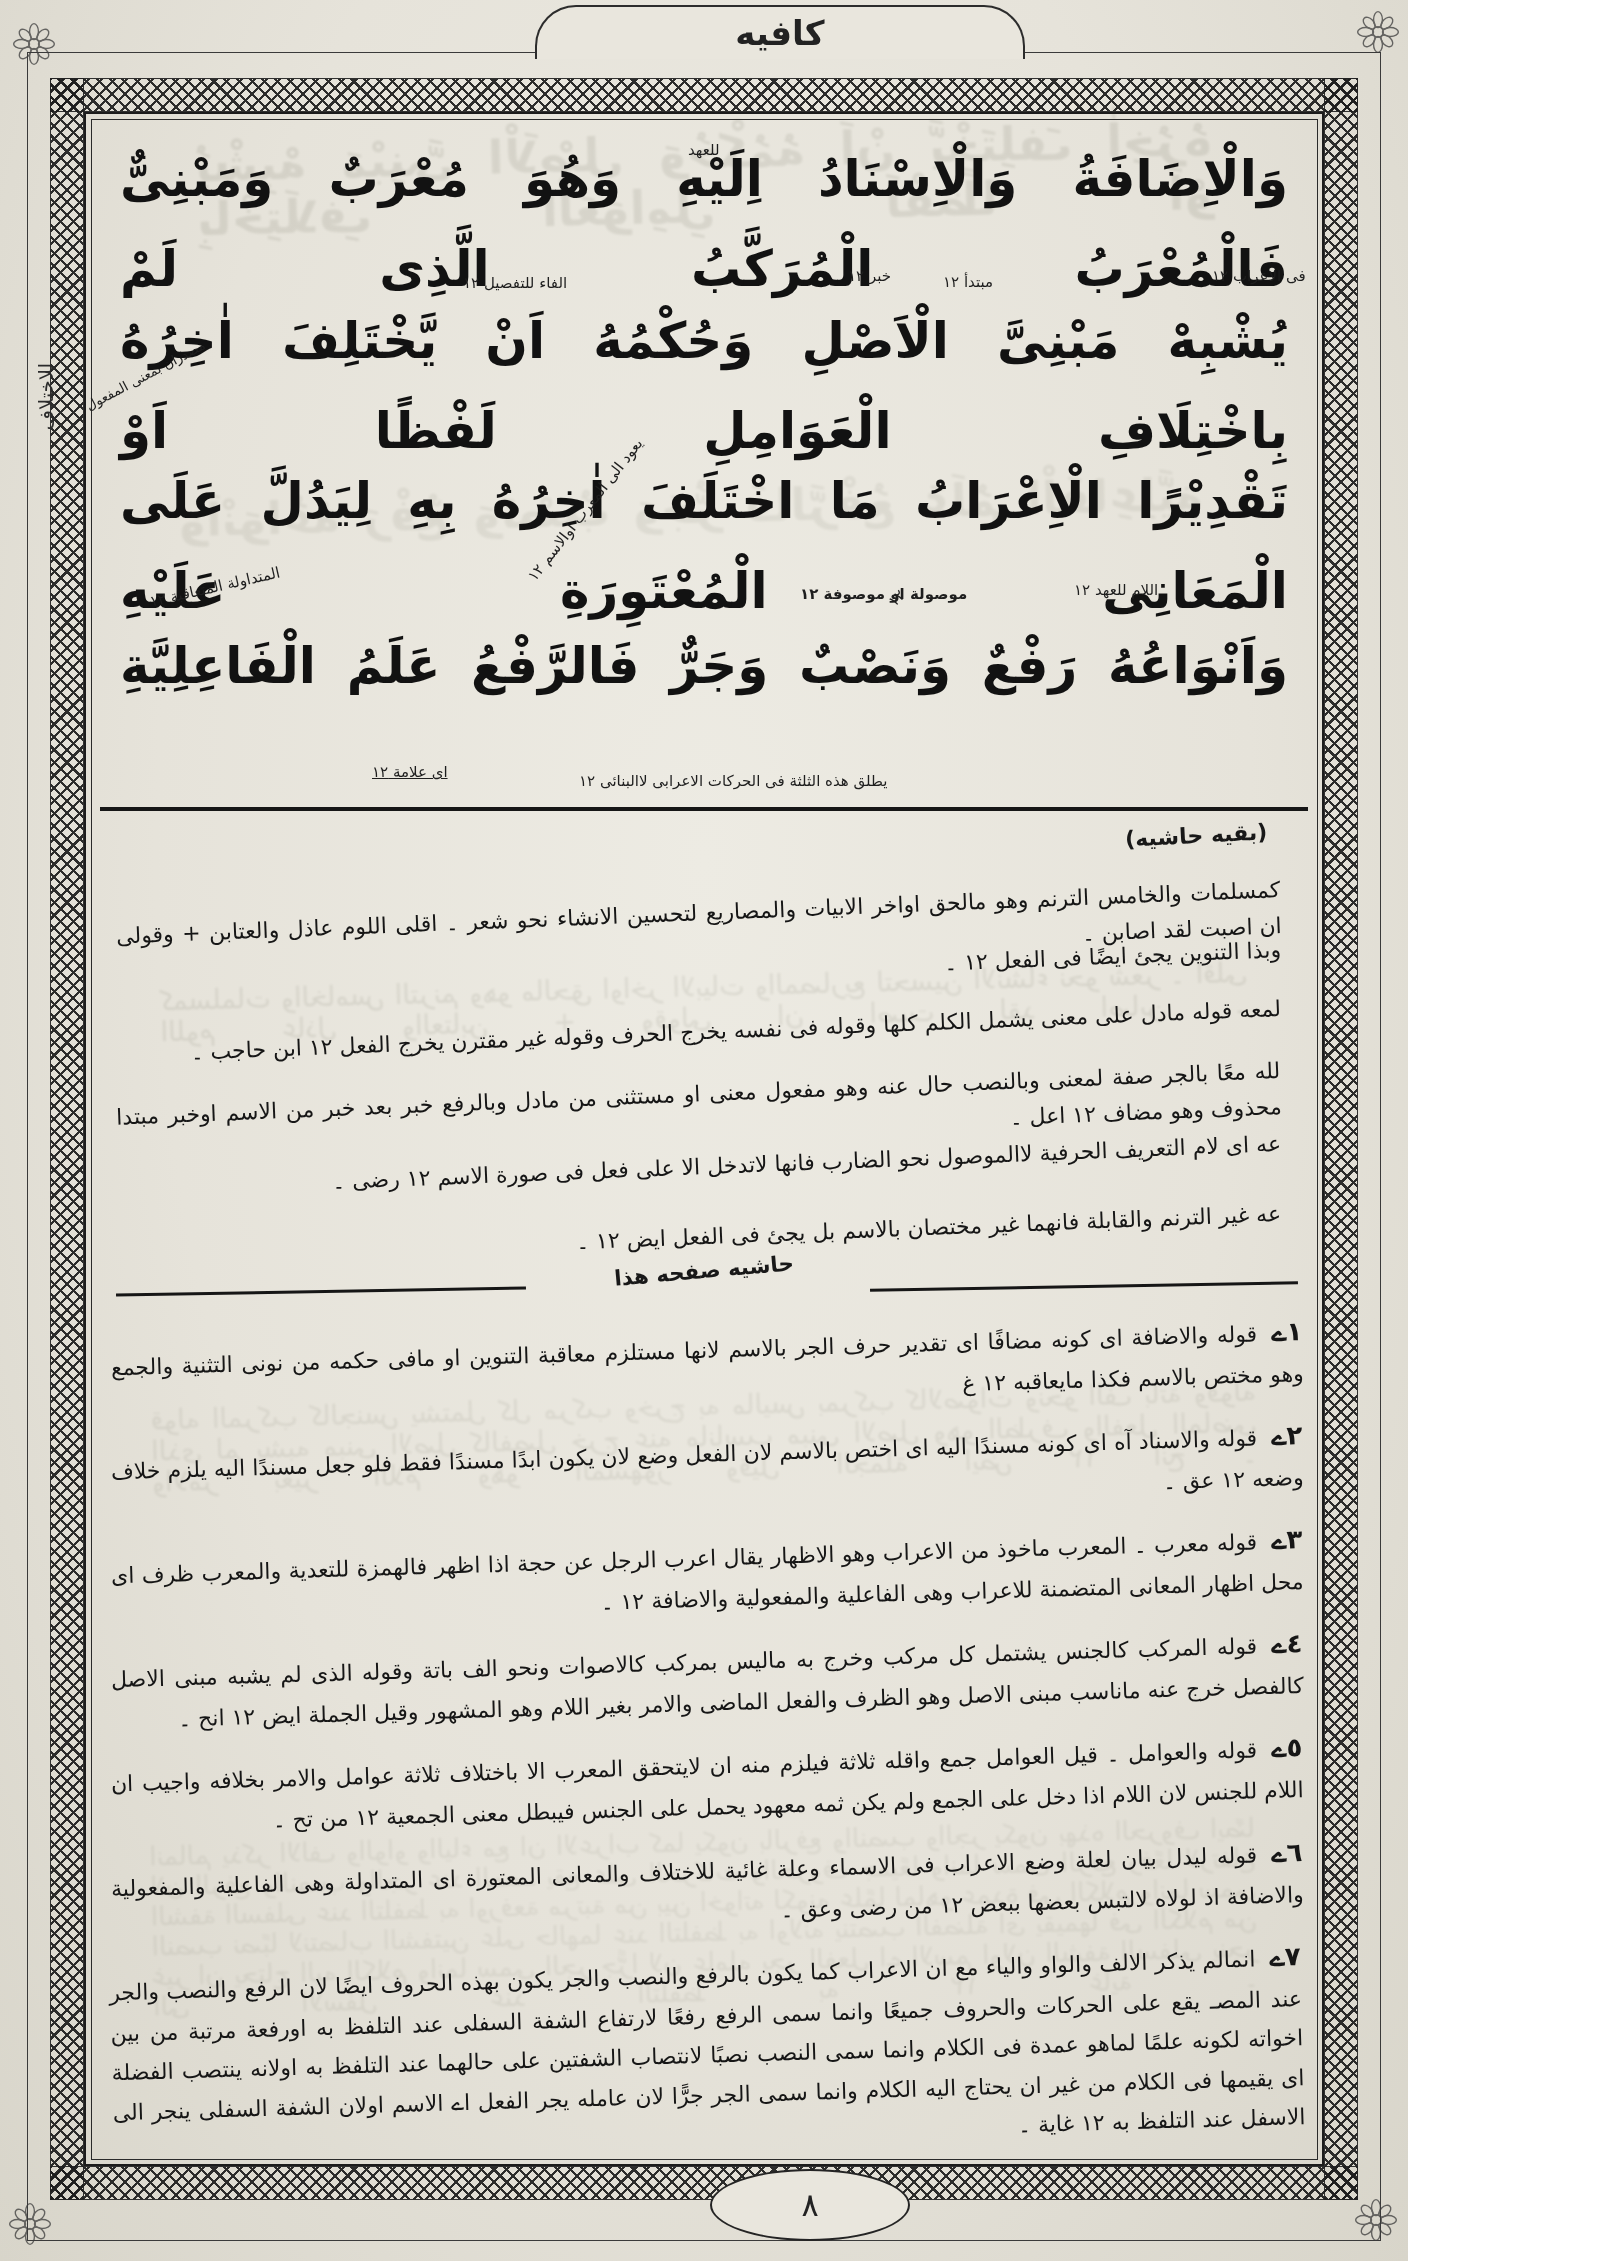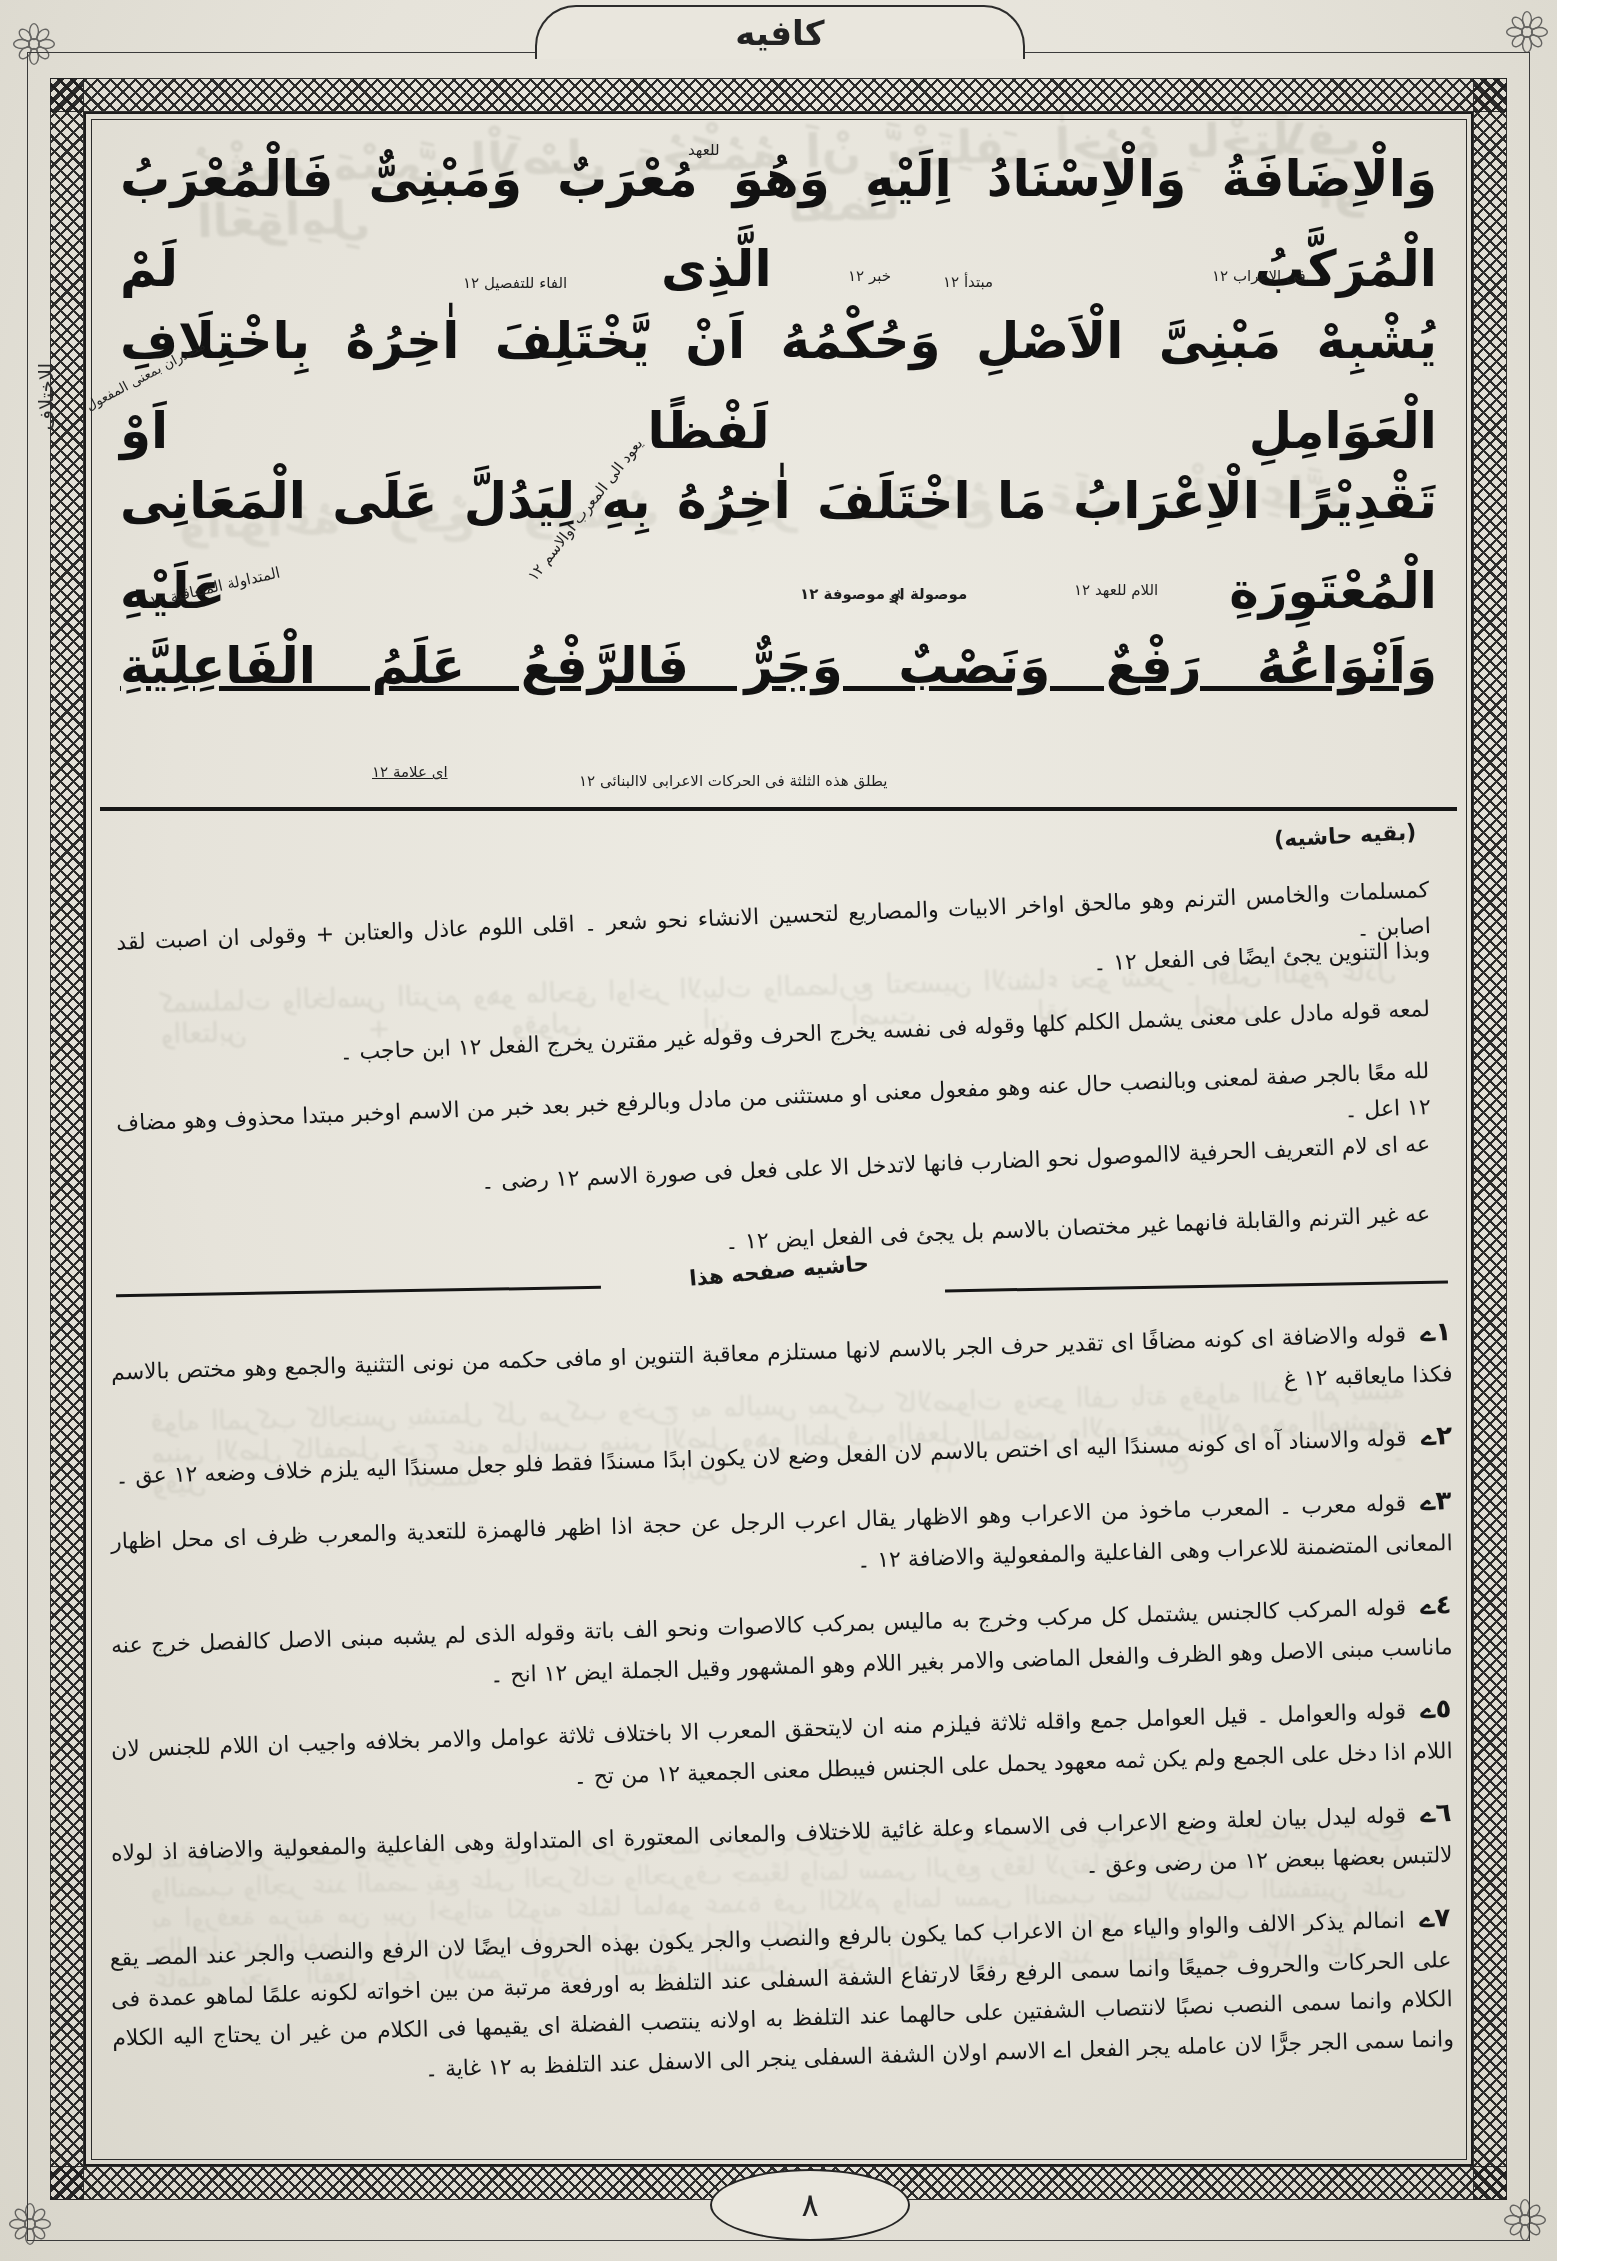--- a/index.html
+++ b/index.html
@@ -1,19 +1,19 @@
 <!DOCTYPE html>
 <html lang="ar" style="font-size:14.3px"><head>
 <meta charset="utf-8">
 <title>كافيه — صفحه ٨</title>
 <style>
   html,body{margin:0;padding:0;}
   body{width:1624px;height:2262px;overflow:hidden;
        font-family:"DejaVu Sans",sans-serif;}
-  .page{position:relative;width:1557px;height:2262px;overflow:hidden;
+  .page{position:relative;width:1408px;height:2262px;overflow:hidden;
         background:radial-gradient(ellipse at 50% 38%, #edebe3 0%, #e6e3da 55%, #d8d5ca 100%);
         color:#1a1a1a;}
 
   
   .outer-rule{position:absolute;top:52px;left:27px;right:27px;bottom:21.4px;
               border:1.8px solid #3a3a3a;}
   .band{position:absolute;background-color:transparent;border:1.3px solid #222;
         background-image:
           repeating-linear-gradient(45deg,#1d1d1d 0 2.2px,transparent 2.2px 9px),
           repeating-linear-gradient(-45deg,#1d1d1d 0 2.2px,transparent 2.2px 9px);
@@ -155,21 +155,21 @@
 
   <div class="title-cartouche">
     <span class="title-text">كافيه</span>
   </div>
 
   <div class="margin-vert">للاختلاف</div>
 
   <div class="matn-line" style="top:134px;">وَالْاِضَافَةُ وَالْاِسْنَادُ اِلَيْهِ وَهُوَ مُعْرَبٌ وَمَبْنِىٌّ فَالْمُعْرَبُ الْمُرَكَّبُ الَّذِى لَمْ</div>
   <div class="matn-line" style="top:296px;">يُشْبِهْ مَبْنِىَّ الْاَصْلِ وَحُكْمُهُ اَنْ يَّخْتَلِفَ اٰخِرُهُ بِاخْتِلَافِ الْعَوَامِلِ لَفْظًا اَوْ</div>
   <div class="matn-line" style="top:456px;">تَقْدِيْرًا الْاِعْرَابُ مَا اخْتَلَفَ اٰخِرُهُ بِهِ لِيَدُلَّ عَلَى الْمَعَانِى الْمُعْتَوِرَةِ عَلَيْهِ</div>
-  <div class="matn-line" style="top:621px;text-decoration:underline;">وَاَنْوَاعُهُ رَفْعٌ وَنَصْبٌ وَجَرٌّ فَالرَّفْعُ عَلَمُ الْفَاعِلِيَّةِ</div>
+  <div class="matn-line" style="top:621px;">وَاَنْوَاعُهُ رَفْعٌ وَنَصْبٌ وَجَرٌّ فَالرَّفْعُ عَلَمُ الْفَاعِلِيَّةِ</div>
 
   <span class="ann" style="left:688px;top:141px;">للعهد</span>
   <span class="ann" style="left:1212px;top:267px;">فى الاعراب ١٢</span>
   <span class="ann" style="left:943px;top:273px;">مبتدأ ١٢</span>
   <span class="ann" style="left:848px;top:267px;">خبر ١٢</span>
   <span class="ann" style="left:463px;top:274px;">الفاء للتفصيل ١٢</span>
   <span class="ann rot" style="left:87px;top:399px;transform:rotate(-28deg);font-size:13.4px;">مصدران بمعنى المفعول</span>
   <span class="ann" style="left:1068px;top:581px;margin-left:6px;">اللام للعهد ١٢</span>
   <span class="ann" style="left:800px;top:585px;font-weight:bold;">موصولة او موصوفة ١٢</span>
   <span class="ann rot" style="left:531px;top:570px;transform:rotate(-52deg);">يعود الى المعرب اوالاسم ١٢</span>

